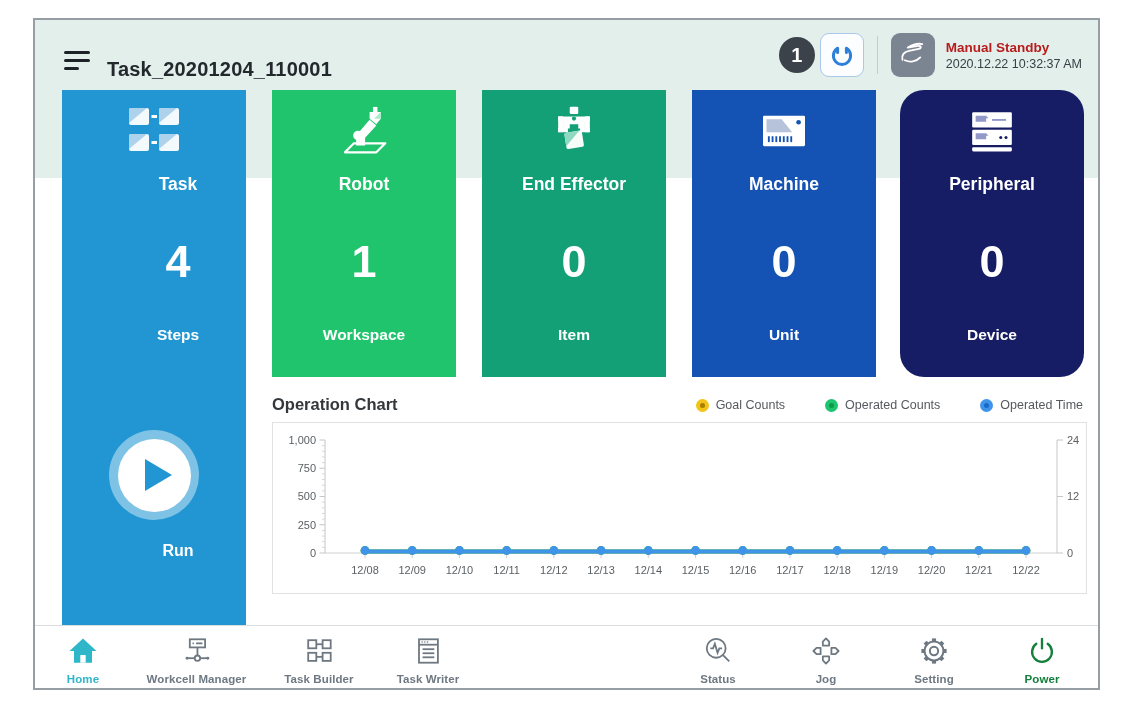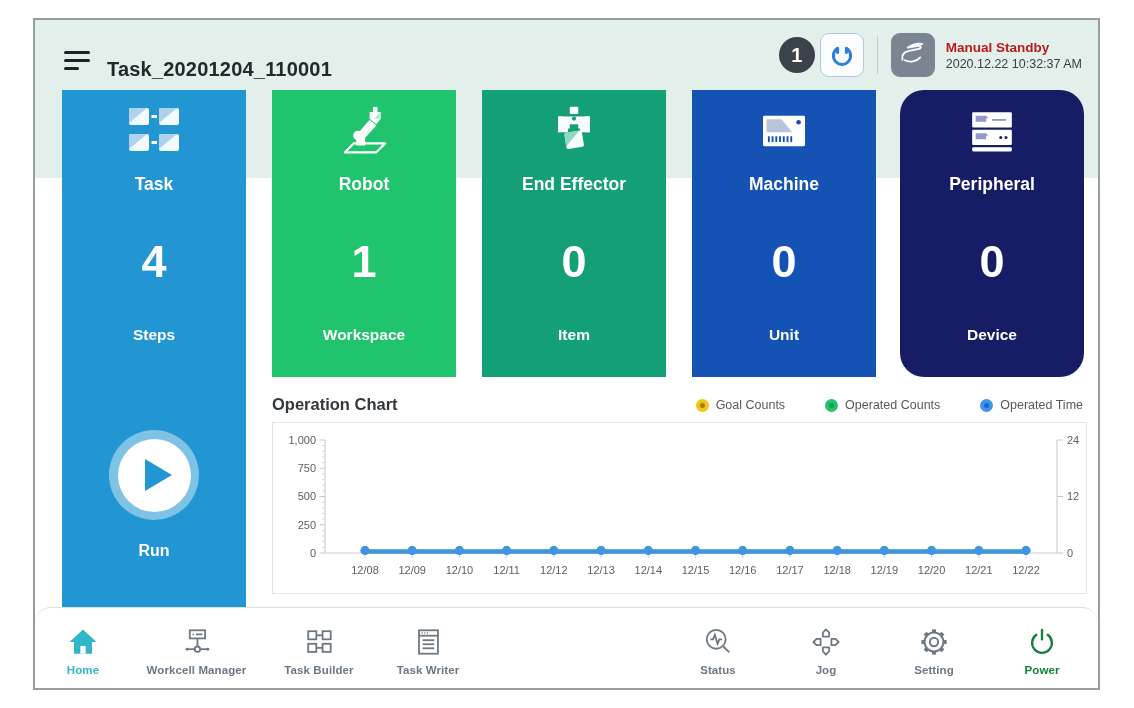--- a/index.html
+++ b/index.html
@@ -17,41 +17,41 @@
   .badge { width:36px; height:36px; border-radius:50%; background:#3c4249; color:#fff; font-size:20px; font-weight:bold; display:flex; align-items:center; justify-content:center; margin-right:5px; z-index:2; }
   .reset-btn { width:44px; height:44px; border:1.5px solid #a9c8ea; border-radius:9px; background:#fbfdfe; display:flex; align-items:center; justify-content:center; cursor:pointer; }
   .vdiv { width:1px; height:38px; background:#c2ccd3; margin:0 13px; }
   .mode-icon { width:44px; height:44px; border-radius:9px; background:#7b8592; display:flex; align-items:center; justify-content:center; }
   .status-text { margin-left:11px; }
   .status-text .mode { font-size:13.5px; font-weight:bold; color:#b91c1c; }
   .status-text .time { font-size:12.5px; color:#3a4046; margin-top:2px; }
 
   
   .card { position:absolute; top:70px; width:184px; height:287px; color:#fff; text-align:center; cursor:pointer; }
-  .card.tall { height:575px; }
+  .card.tall { height:575px;padding-left:24px; }
   .card-icon { position:absolute; top:15px; left:50%; transform:translateX(-50%); width:56px; height:52px; }
   .card-label { position:absolute; top:84px; width:100%; font-size:17.5px; font-weight:bold; }
   .card-num { position:absolute; top:146px; width:100%; font-size:45px; font-weight:bold; }
   .card-unit { position:absolute; top:236px; width:100%; font-size:15.5px; font-weight:bold; }
   .run-circle { position:absolute; top:340px; left:50%; transform:translateX(-50%); width:90px; height:90px; border-radius:50%; background:rgba(255,255,255,.42); display:flex; align-items:center; justify-content:center; cursor:pointer; }
   .run-inner { width:73px; height:73px; border-radius:50%; background:#fff; display:flex; align-items:center; justify-content:center; }
   .run-tri { width:0; height:0; border-left:27px solid #2196d3; border-top:16px solid transparent; border-bottom:16px solid transparent; margin-left:9px; }
   .run-label { position:absolute; top:452px; width:100%; font-size:16px; font-weight:bold; }
 
   
   .chart-title { position:absolute; left:237px; top:375px; font-size:16.5px; font-weight:bold; color:#33383c; }
   .legend { position:absolute; top:378px; right:15px; display:flex; gap:40px; align-items:center; }
   .legend-item { display:flex; align-items:center; gap:7px; cursor:pointer; }
   .legend-dot { width:13px; height:13px; border-radius:50%; display:flex; align-items:center; justify-content:center; }
   .legend-core { width:5px; height:5px; border-radius:50%; }
   .legend-label { font-size:12.5px; color:#555a5f; }
   .chart-box { position:absolute; left:237px; top:402px; width:815px; height:172px; border:1px solid #e2e2e2; background:#fff; }
 
   
-  .nav { position:absolute; left:0; right:0; bottom:0; height:81px; border-top:1px solid #dadedf; background:#fff;border-radius:16px; }
+  .nav { position:absolute; left:0; right:0; bottom:0; height:63px; border-top:1px solid #dadedf; background:#fff; }
   .nav-group { position:absolute; top:0; bottom:0; display:flex; align-items:center; }
   .nav-group.left { left:2px; }
   .nav-group.right { right:2px; }
   .nav-item { display:flex; flex-direction:column; align-items:center; justify-content:center; gap:4px; color:#6e7882; cursor:pointer; padding-top:4px; }
   .nav-group.left .nav-item:nth-child(1){ width:92px; }
   .nav-group.left .nav-item:nth-child(2){ width:135px; }
   .nav-group.left .nav-item:nth-child(3){ width:110px; }
   .nav-group.left .nav-item:nth-child(4){ width:108px; }
   .nav-group.right .nav-item { width:108px; }
   .nav-item .lbl { font-size:11.5px; font-weight:bold; letter-spacing:.1px; }

